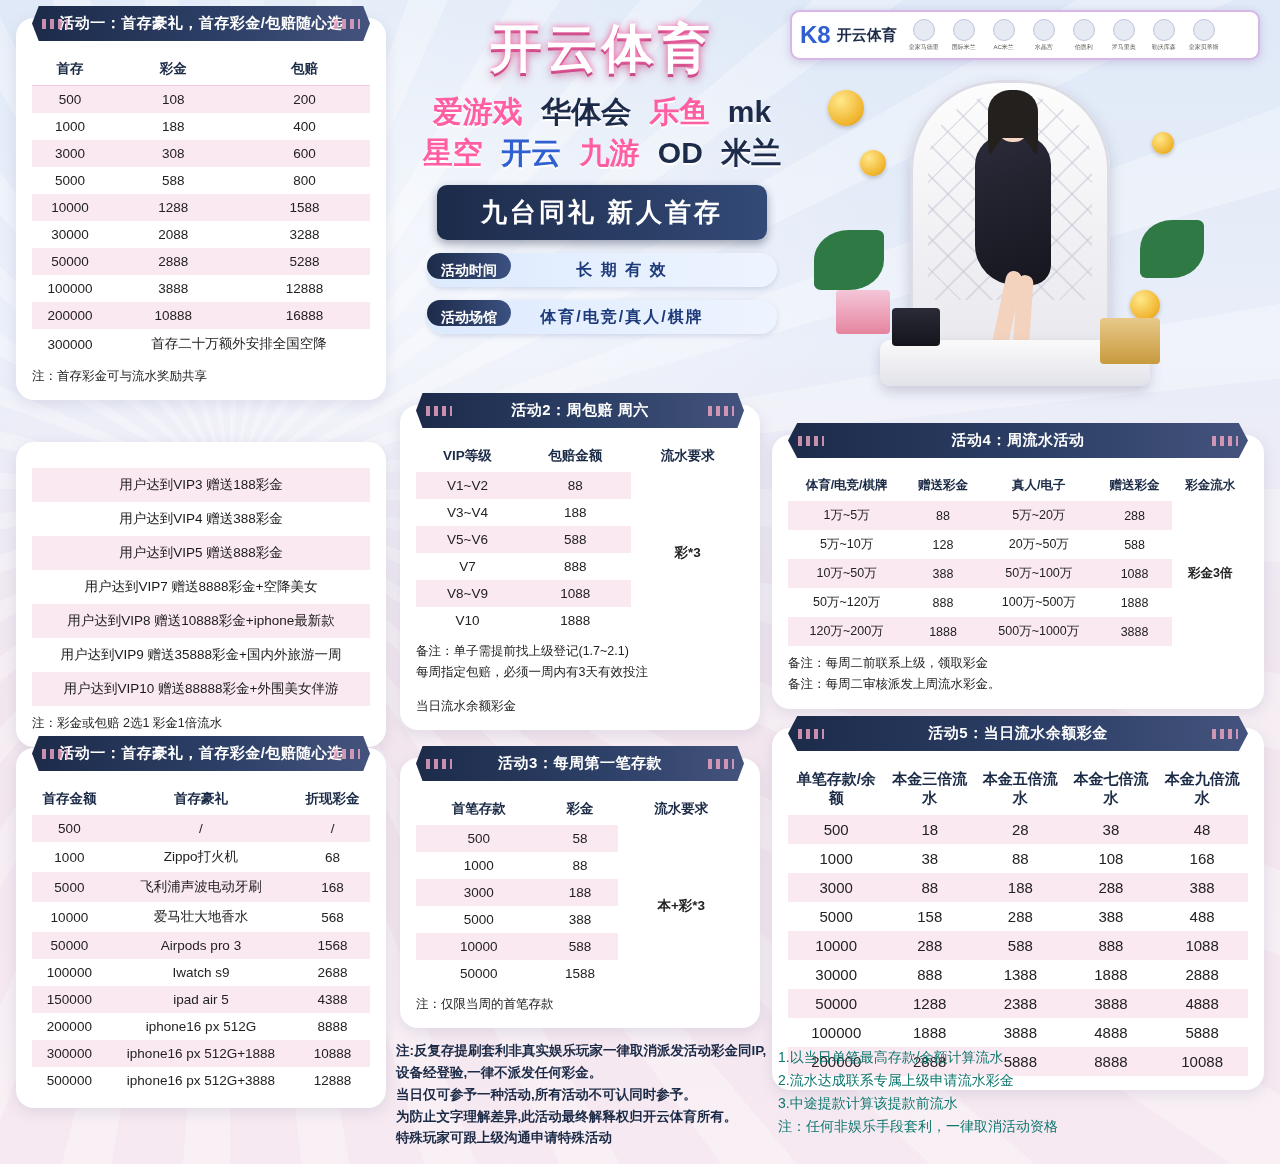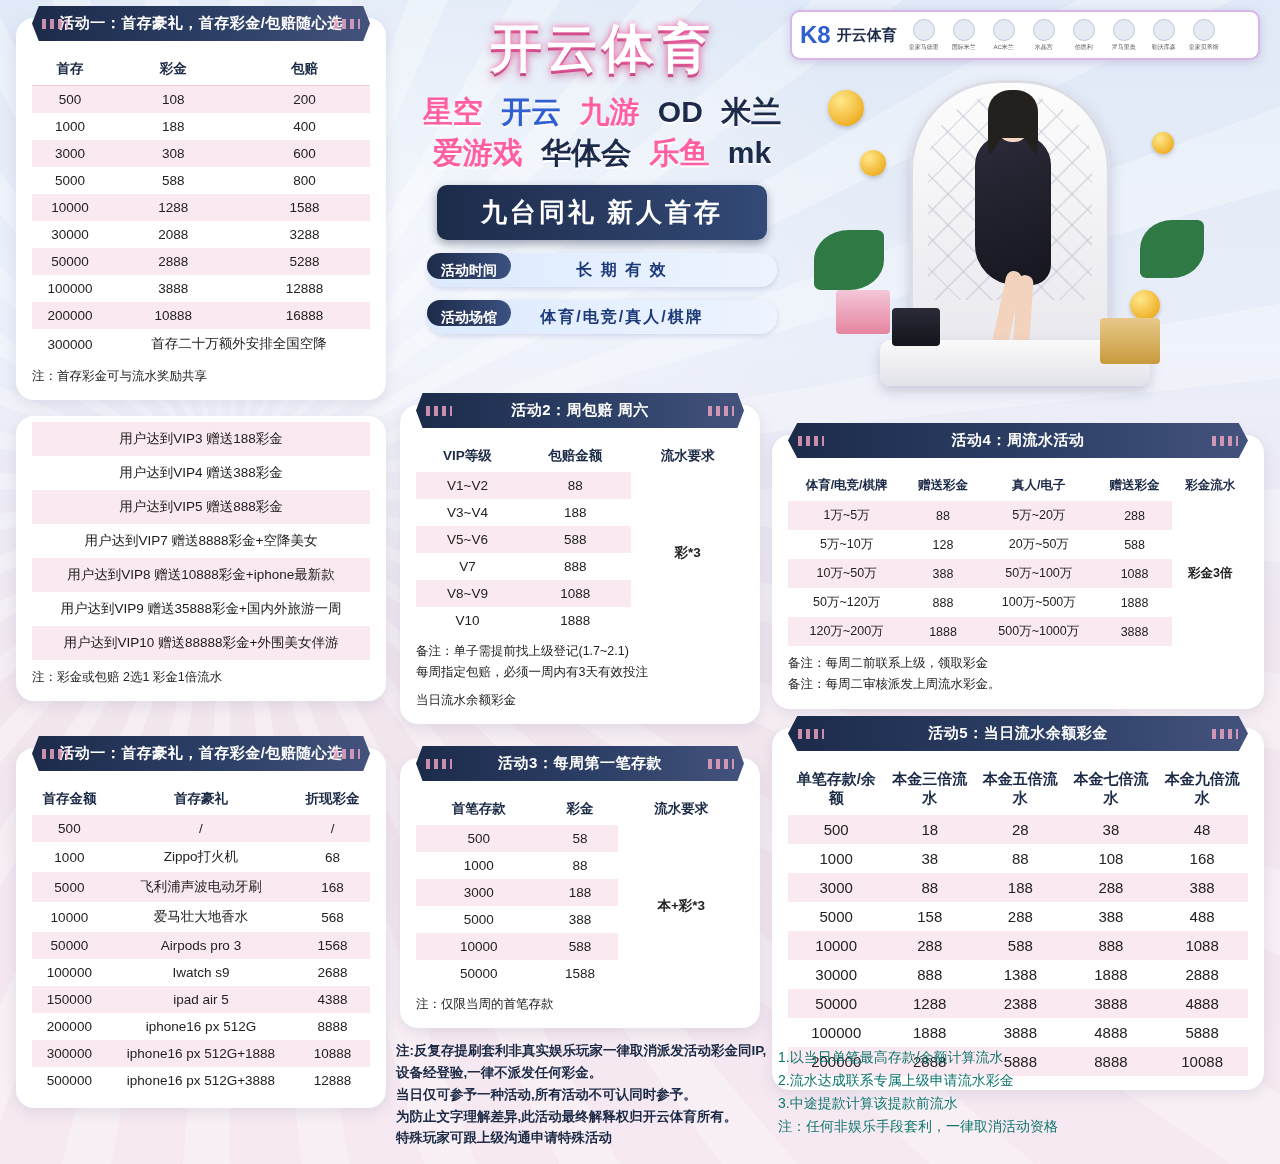--- a/index.html
+++ b/index.html
@@ -74,21 +74,21 @@
   }
   table.t tbody tr:nth-child(odd) { background:#fbe9f1; }
   table.t tbody tr:nth-child(even){ background:#ffffff; }
   .note { font-size:12.5px; color:#222; margin-top:8px; line-height:1.55; }
 
   
   #card1 { left:16px; top:18px; width:370px; }
   #card1 table.t th { border-bottom:1px solid #f0c9dc; }
 
   
-  #card2 { left:16px; top:416px; width:370px; padding-top:6px;}
+  #card2 { left:16px; top:442px; width:370px; padding-top:26px;}
   .vip-row {
     text-align:center;
     font-size:13.5px;
     padding:8px 4px;
     color:#1b1b1b;
   }
   .vip-row:nth-child(odd){ background:#fbe9f1; }
   .vip-row:nth-child(even){ background:#fff; }
 
   
@@ -217,31 +217,31 @@
 </head>
 <body>
 
 <div class="page">
   <div class="bg-rays"></div>
 
   <div class="hero">
     <div class="hero-title">开云体育</div>
     <div class="brands">
       <div>
+        <span class="b bpink">爱游戏</span>
+        <span class="b bdark">华体会</span>
+        <span class="b bpink">乐鱼</span>
+        <span class="b bdark">mk</span>
+      </div>
+      <div>
         <span class="b bpink">星空</span>
         <span class="b bblue">开云</span>
         <span class="b bpink">九游</span>
         <span class="b bdark">OD</span>
         <span class="b bdark">米兰</span>
-      </div>
-      <div>
-        <span class="b bpink">爱游戏</span>
-        <span class="b bdark">华体会</span>
-        <span class="b bpink">乐鱼</span>
-        <span class="b bdark">mk</span>
       </div>
     </div>
     <div class="pill-main">九台同礼 新人首存</div>
 
     <div class="info-row">
       <div class="info-tag">活动时间</div>
       <div class="info-val">长 期 有 效</div>
     </div>
     <div class="info-row">
       <div class="info-tag">活动场馆</div>
@@ -481,21 +481,21 @@
             <td>1088</td>
           </tr>
         <tr>
             <td>V10</td>
             <td>1888</td>
           </tr>
       </tbody>
     </table>
     <div class="note">备注：单子需提前找上级登记(1.7~2.1)</div>
     <div class="note" style="margin-top:2px">每周指定包赔，必须一周内有3天有效投注</div>
-    <div class="note" style="margin-top:8px">当日流水余额彩金</div>
+    <div class="note" style="margin-top:14px">当日流水余额彩金</div>
   </div>
 
   <div class="card" id="card5">
     <div class="ribbon pinkdot">活动4：周流水活动</div>
     <table class="t">
       <thead>
         <tr>
           <th>体育/电竞/棋牌</th>
           <th>赠送彩金</th>
           <th>真人/电子</th>

